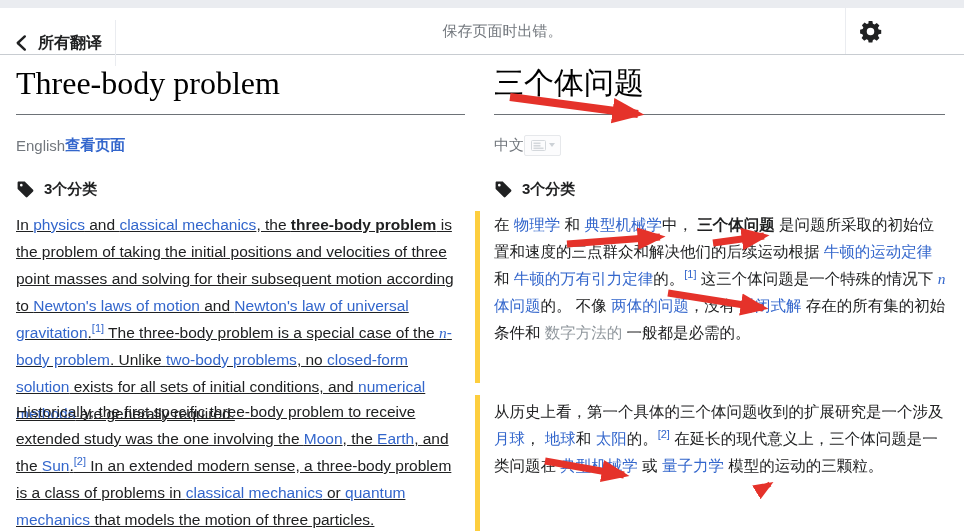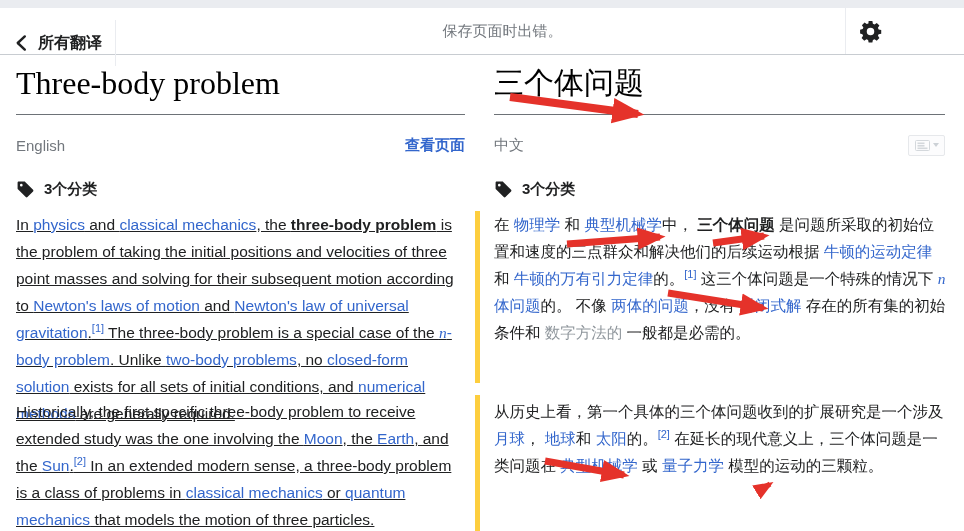--- a/index.html
+++ b/index.html
@@ -13,21 +13,21 @@
   .back{position:absolute;left:0;top:0;height:100%;width:116px;box-sizing:border-box;display:flex;align-items:center;gap:9px;padding-left:14px;border-right:1px solid #eaecf0;font-weight:bold;font-size:16px;cursor:pointer;margin-top:12px;}
   .status{position:absolute;left:0;right:0;top:0;height:100%;display:flex;align-items:center;justify-content:center;color:#72777d;font-size:15px;pointer-events:none;padding-left:41px;}
   .gearbox{position:absolute;right:69px;top:0;height:100%;width:50px;box-sizing:border-box;border-left:1px solid #eaecf0;display:flex;align-items:center;justify-content:center;cursor:pointer;}
   .publish{position:absolute;right:0;top:0;height:100%;width:69px;background:#3366cc;color:#fff;font-weight:bold;font-size:15px;display:flex;align-items:center;justify-content:center;cursor:pointer;border:none;}
   h1.article-title{
     position:absolute;top:64px;margin:0;font-family:"Liberation Serif","DejaVu Serif",serif;font-weight:400;color:#000;
     border-bottom:1px solid #6d7277;padding-bottom:12px;line-height:38px;white-space:nowrap;overflow:hidden;
   }
   .title-src{left:16px;width:449px;font-size:32px;}
   .title-tgt{left:494px;width:451px;font-size:30px;}
-  .meta{position:absolute;top:133px;height:24px;display:flex;align-items:center;justify-content:space-between;}
+  .meta{position:absolute;top:133px;height:24px;display:flex;align-items:center;justify-content:flex-start;}
   .meta-src{left:16px;width:449px;}
   .meta-tgt{left:494px;width:451px;}
   .lang{color:#72777d;font-size:15px;}
   .viewpage{color:#3366cc;font-weight:bold;font-size:15px;cursor:pointer;text-decoration:none;}
   .kbd-btn{width:37px;height:21px;box-sizing:border-box;background:#fcfcfd;border:1px solid #e6e8eb;border-radius:2px;display:flex;align-items:center;justify-content:center;gap:3px;cursor:default;}
   .caret-down{width:0;height:0;border-left:3.5px solid transparent;border-right:3.5px solid transparent;border-top:4px solid #ccd1d6;}
   .cats{position:absolute;top:177px;height:24px;display:flex;align-items:center;gap:9px;font-weight:bold;font-size:15px;}
   .cats-src{left:16px;} .cats-tgt{left:494px;}
   .para{position:absolute;font-size:15.5px;line-height:27px;color:#202122;cursor:text;}
   .para-src{left:16px;width:445px;text-decoration:underline;}

